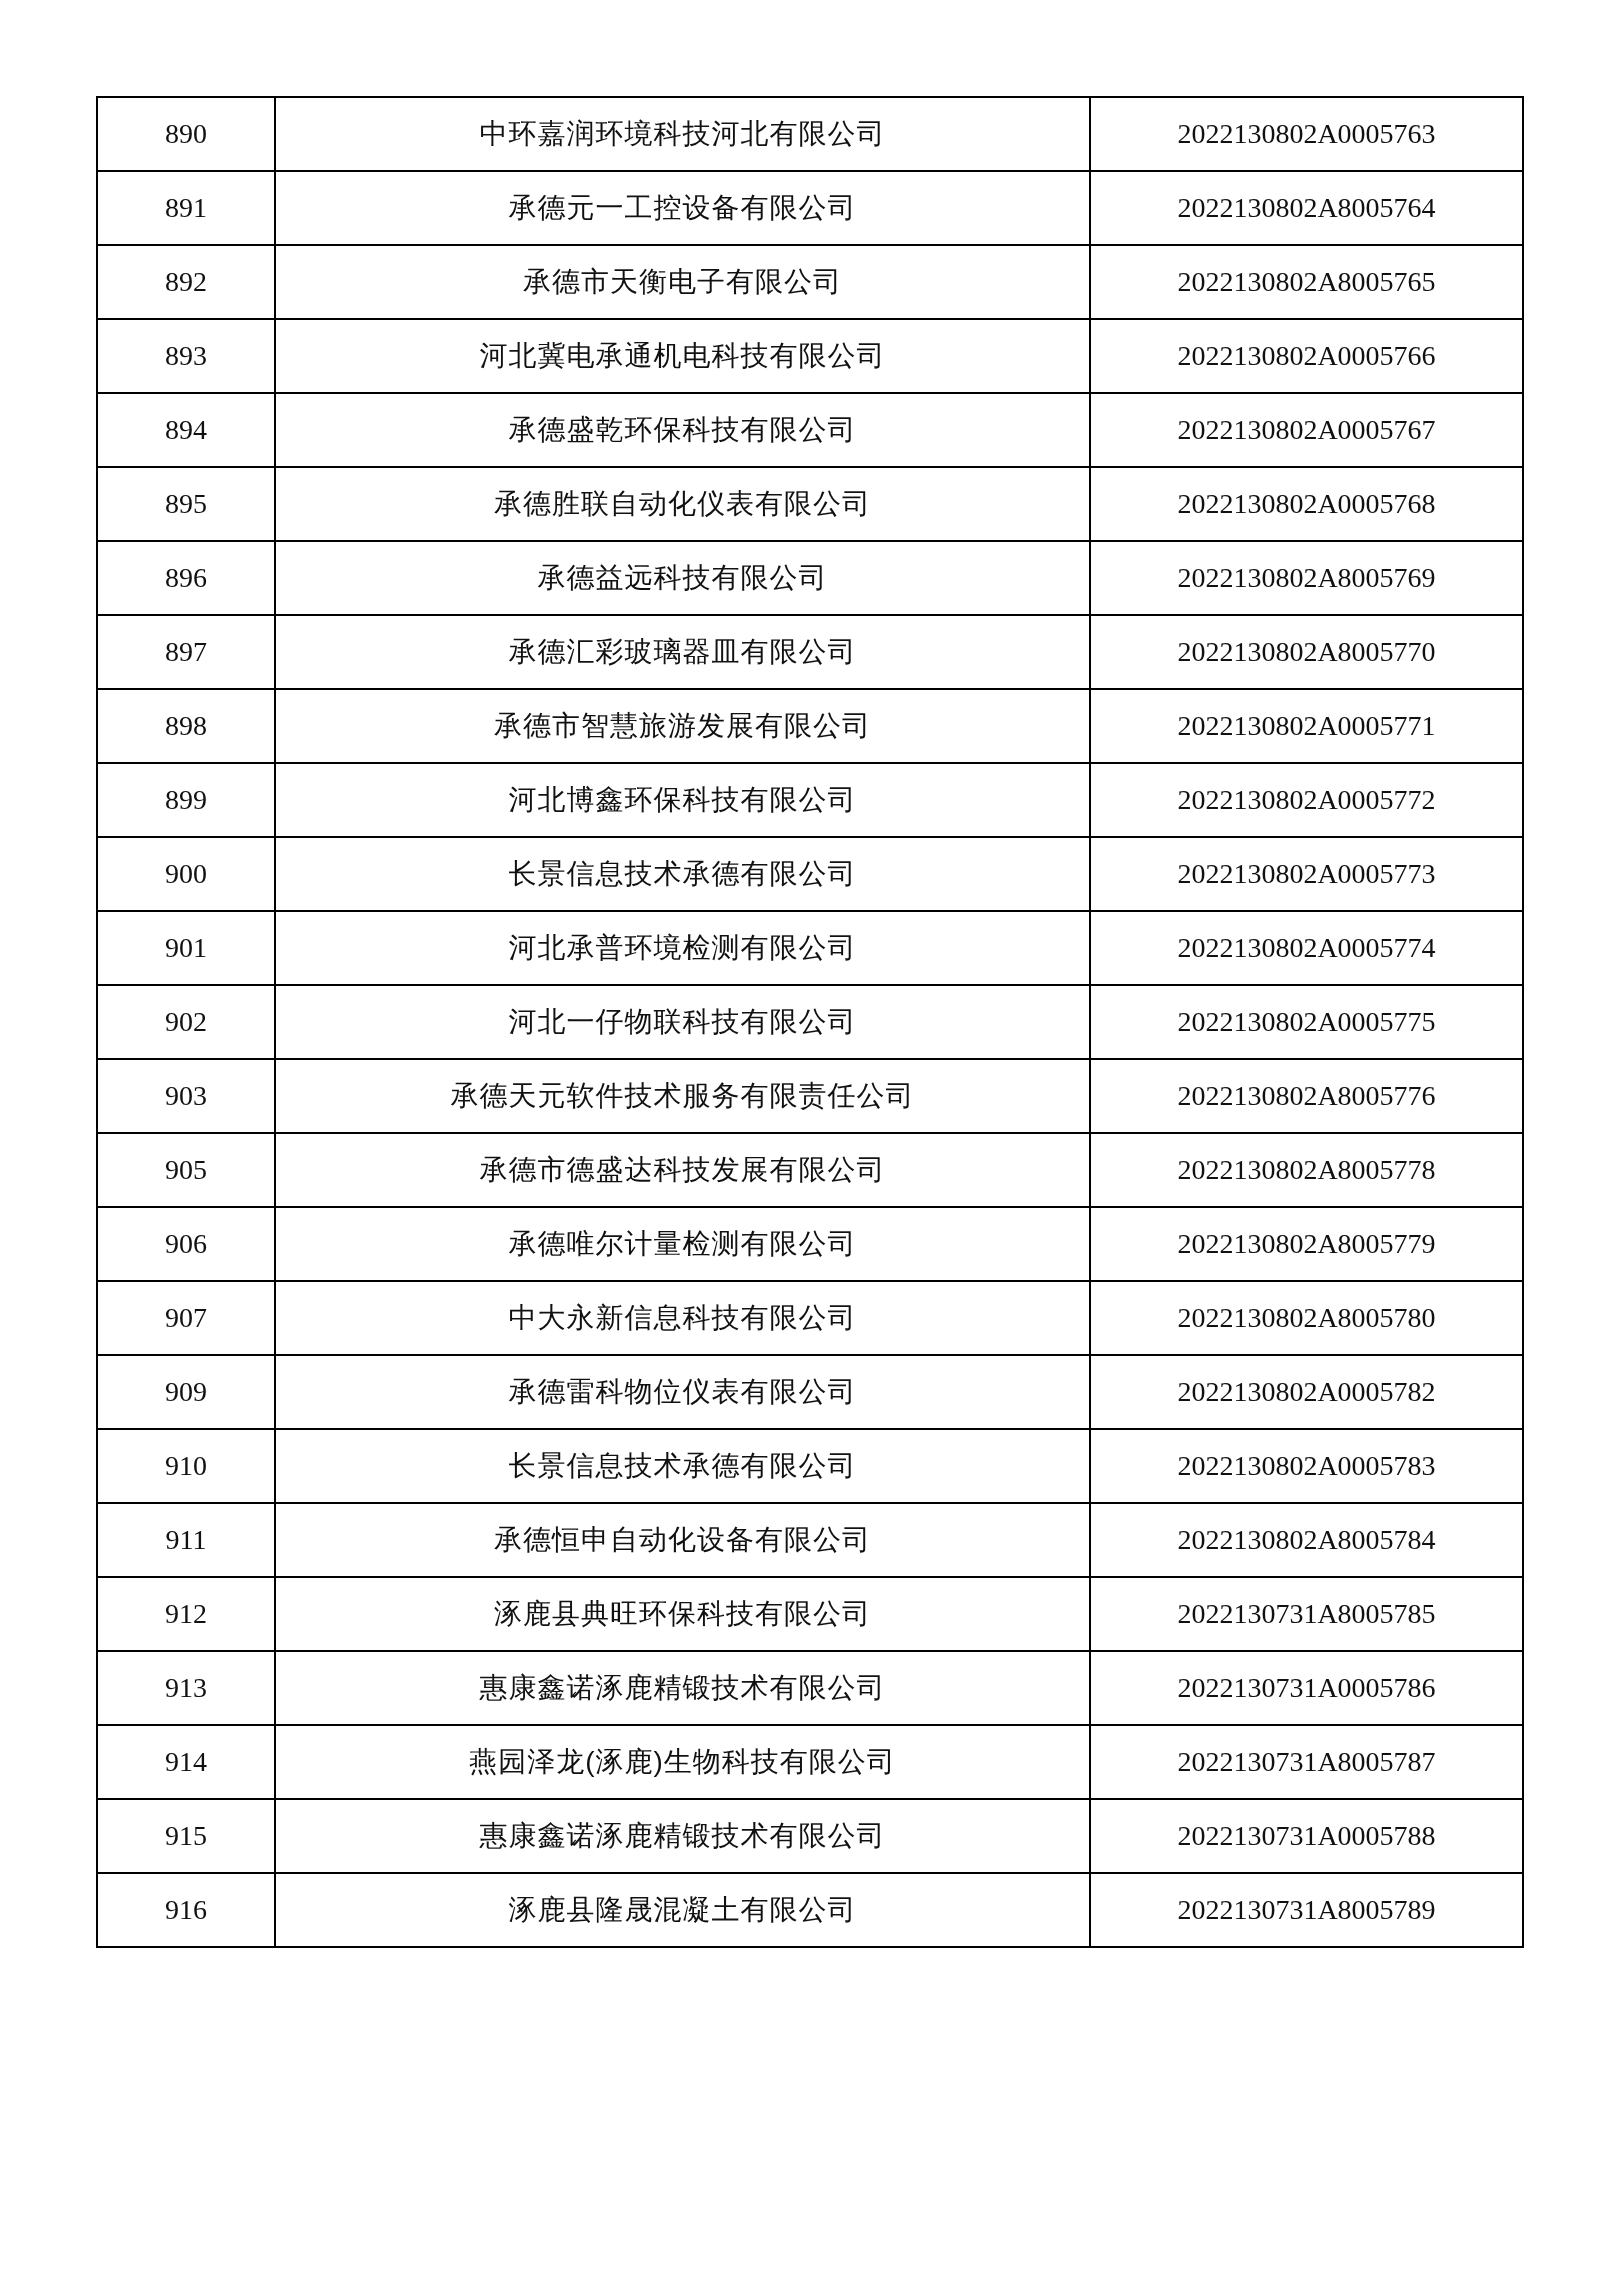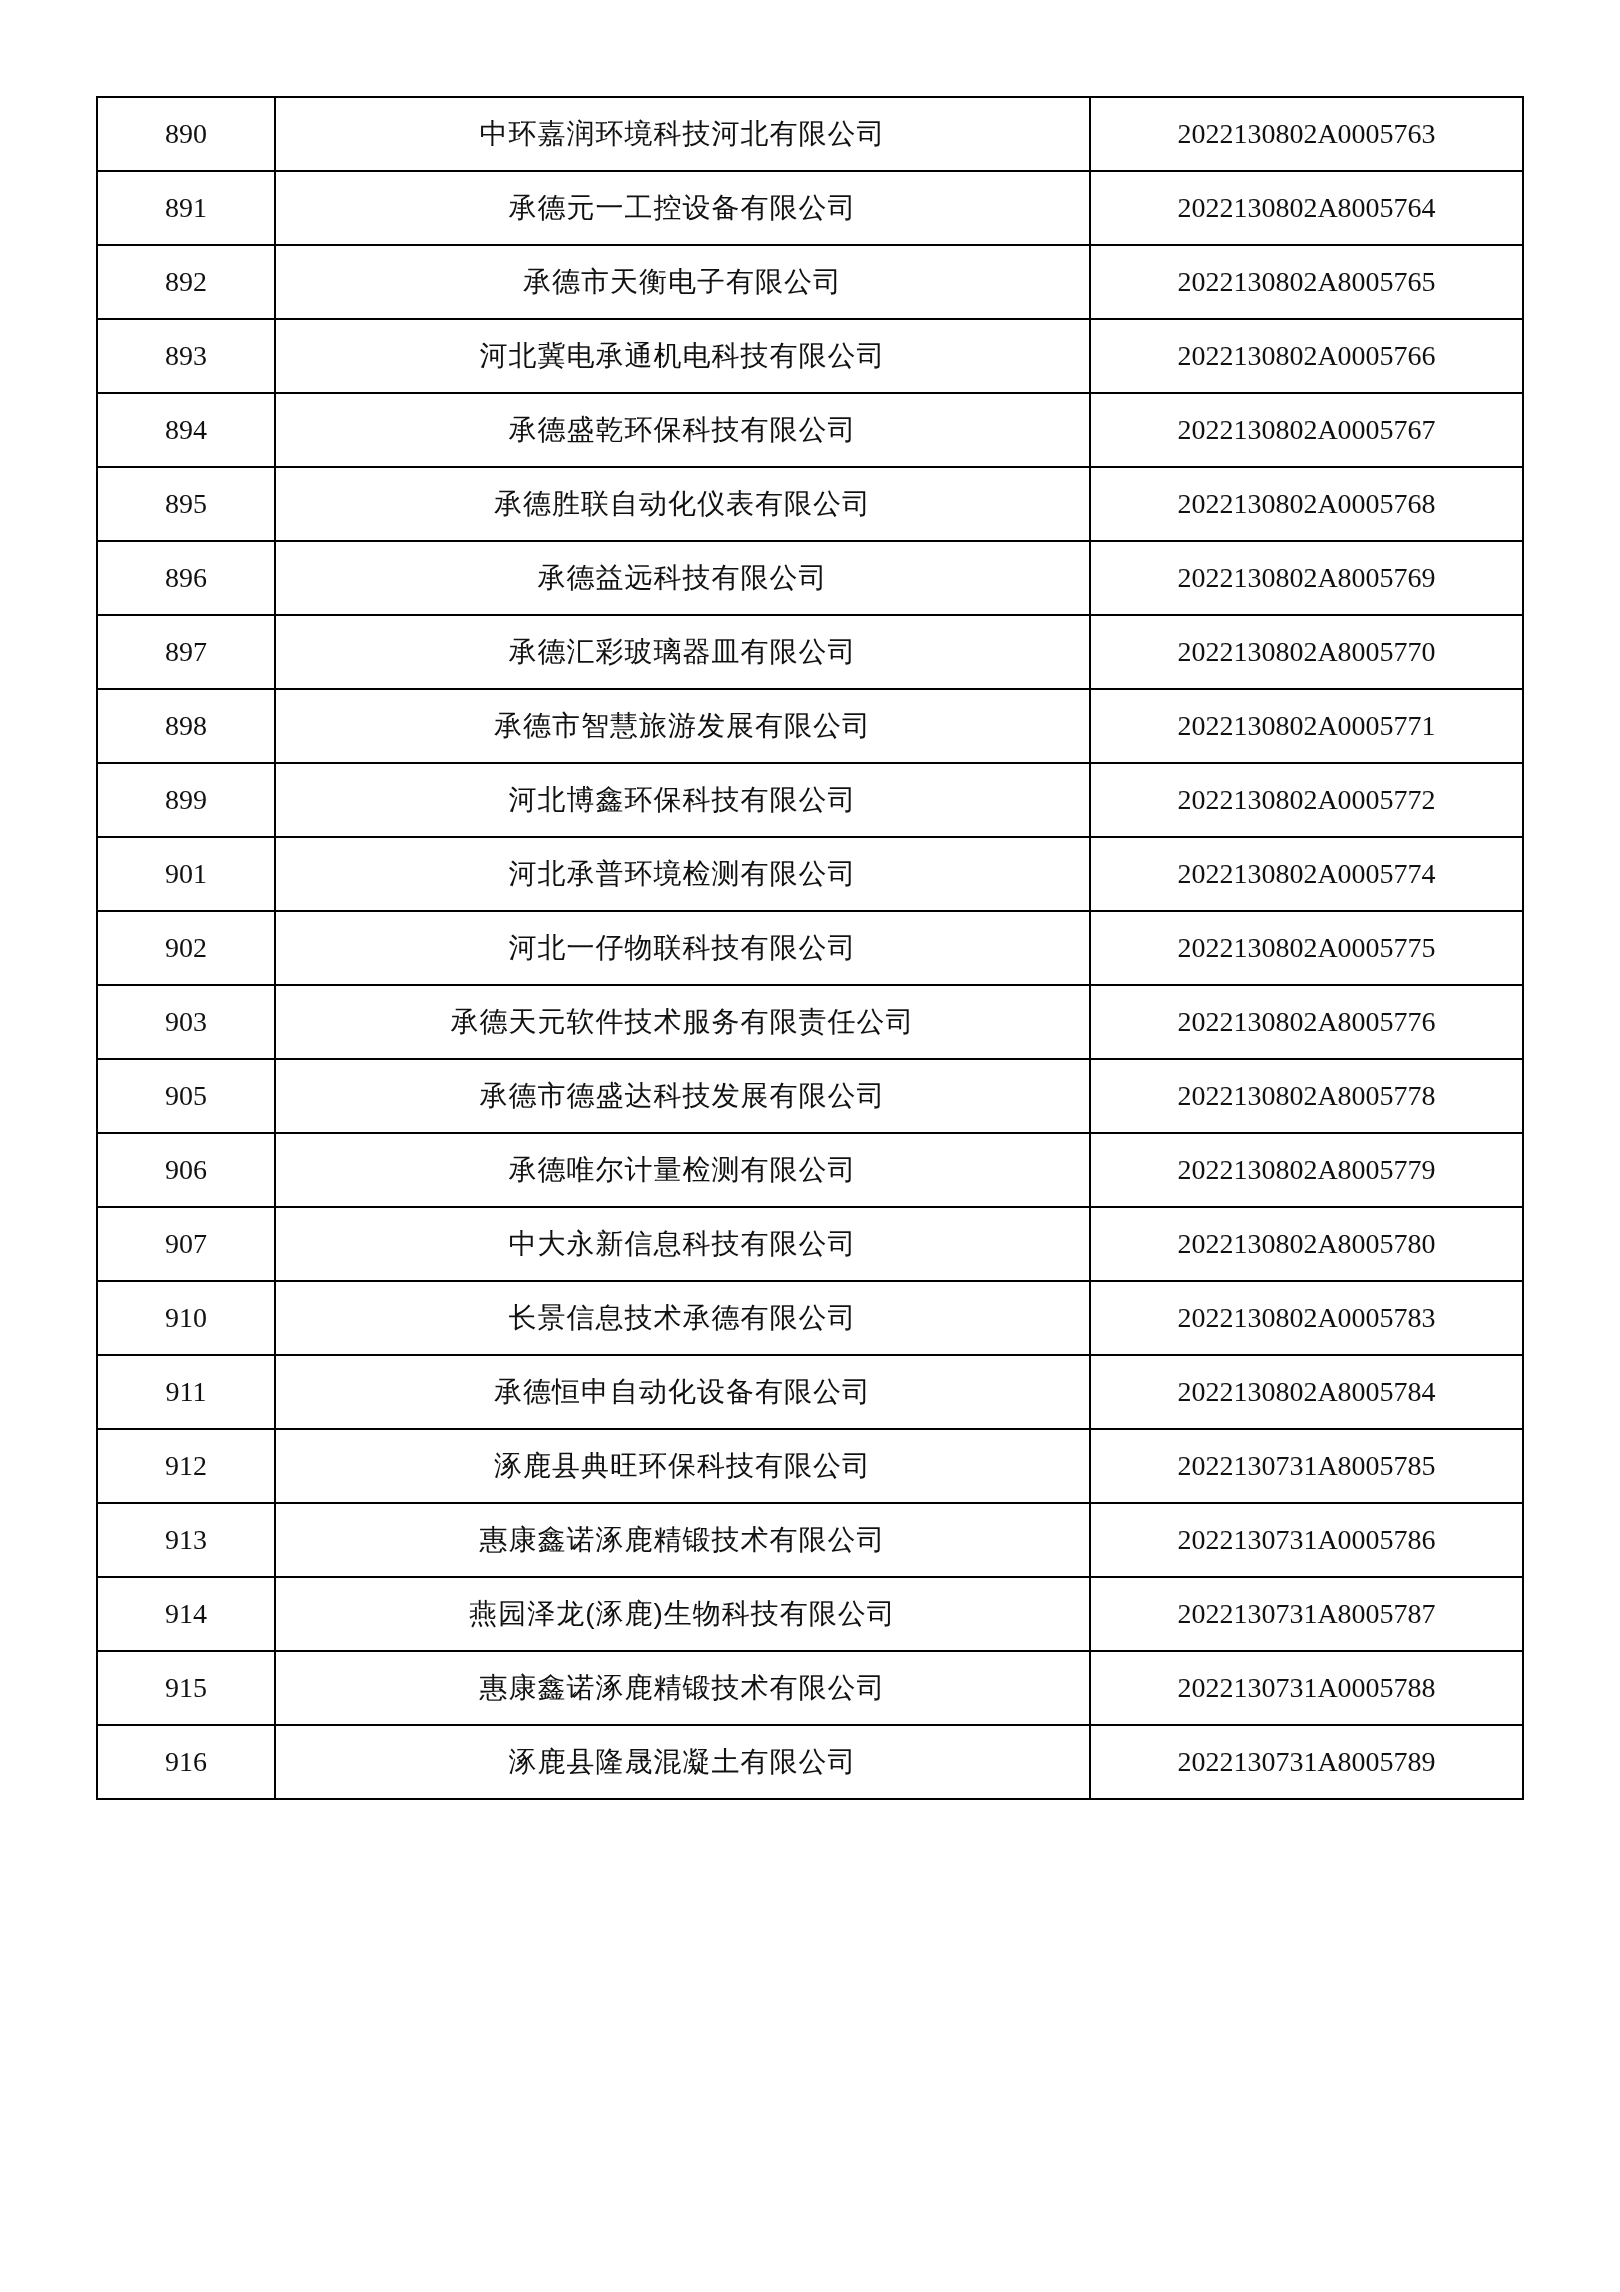--- a/index.html
+++ b/index.html
@@ -103,20 +103,25 @@
           <td class="cell-no">898</td>
           <td class="cell-name">承德市智慧旅游发展有限公司</td>
           <td class="cell-code">2022130802A0005771</td>
         </tr>
       <tr>
           <td class="cell-no">899</td>
           <td class="cell-name">河北博鑫环保科技有限公司</td>
           <td class="cell-code">2022130802A0005772</td>
         </tr>
       <tr>
+          <td class="cell-no">900</td>
+          <td class="cell-name">长景信息技术承德有限公司</td>
+          <td class="cell-code">2022130802A0005773</td>
+        </tr>
+      <tr>
           <td class="cell-no">901</td>
           <td class="cell-name">河北承普环境检测有限公司</td>
           <td class="cell-code">2022130802A0005774</td>
         </tr>
       <tr>
           <td class="cell-no">902</td>
           <td class="cell-name">河北一仔物联科技有限公司</td>
           <td class="cell-code">2022130802A0005775</td>
         </tr>
       <tr>
@@ -131,20 +136,25 @@
         </tr>
       <tr>
           <td class="cell-no">906</td>
           <td class="cell-name">承德唯尔计量检测有限公司</td>
           <td class="cell-code">2022130802A8005779</td>
         </tr>
       <tr>
           <td class="cell-no">907</td>
           <td class="cell-name">中大永新信息科技有限公司</td>
           <td class="cell-code">2022130802A8005780</td>
+        </tr>
+      <tr>
+          <td class="cell-no">909</td>
+          <td class="cell-name">承德雷科物位仪表有限公司</td>
+          <td class="cell-code">2022130802A0005782</td>
         </tr>
       <tr>
           <td class="cell-no">910</td>
           <td class="cell-name">长景信息技术承德有限公司</td>
           <td class="cell-code">2022130802A0005783</td>
         </tr>
       <tr>
           <td class="cell-no">911</td>
           <td class="cell-name">承德恒申自动化设备有限公司</td>
           <td class="cell-code">2022130802A8005784</td>

